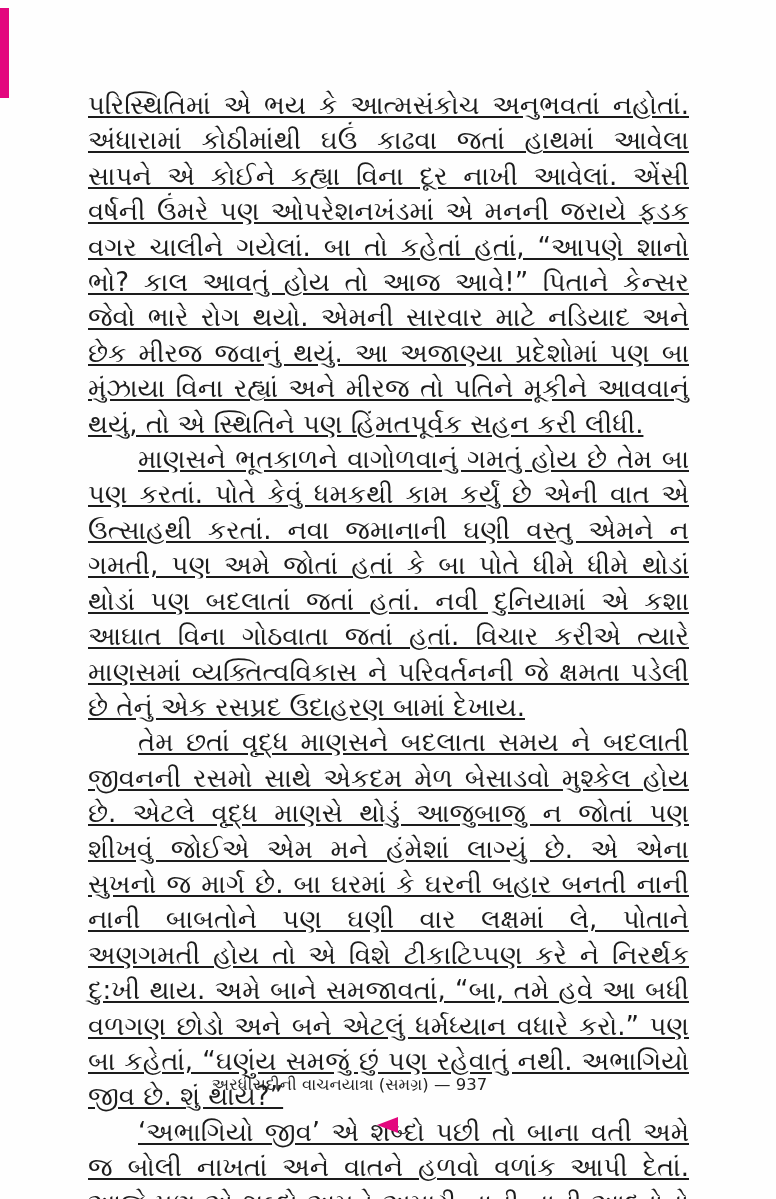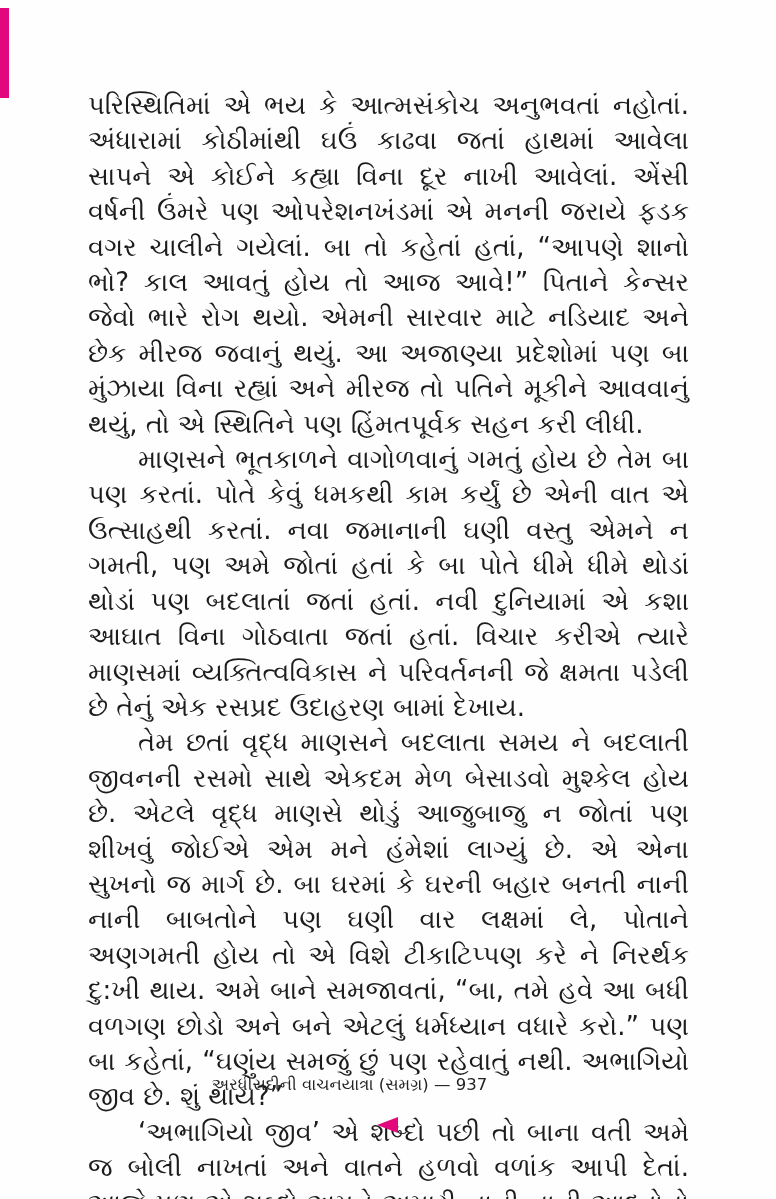--- a/index.html
+++ b/index.html
@@ -34,20 +34,21 @@
     width: 601px;
     color: #1c1c1c;
     font-size: 26px;
     line-height: 35.4px;
     text-align: justify;
     text-justify: inter-word;
   }
   .text-block p {
     margin: 0;
     padding: 0;
+    text-decoration: underline;
   }
   .text-block p.indent {
     text-indent: 50px;
   }
   .footer {
     position: absolute;
     left: 0;
     top: 1074px;
     width: 699px;
     text-align: center;

